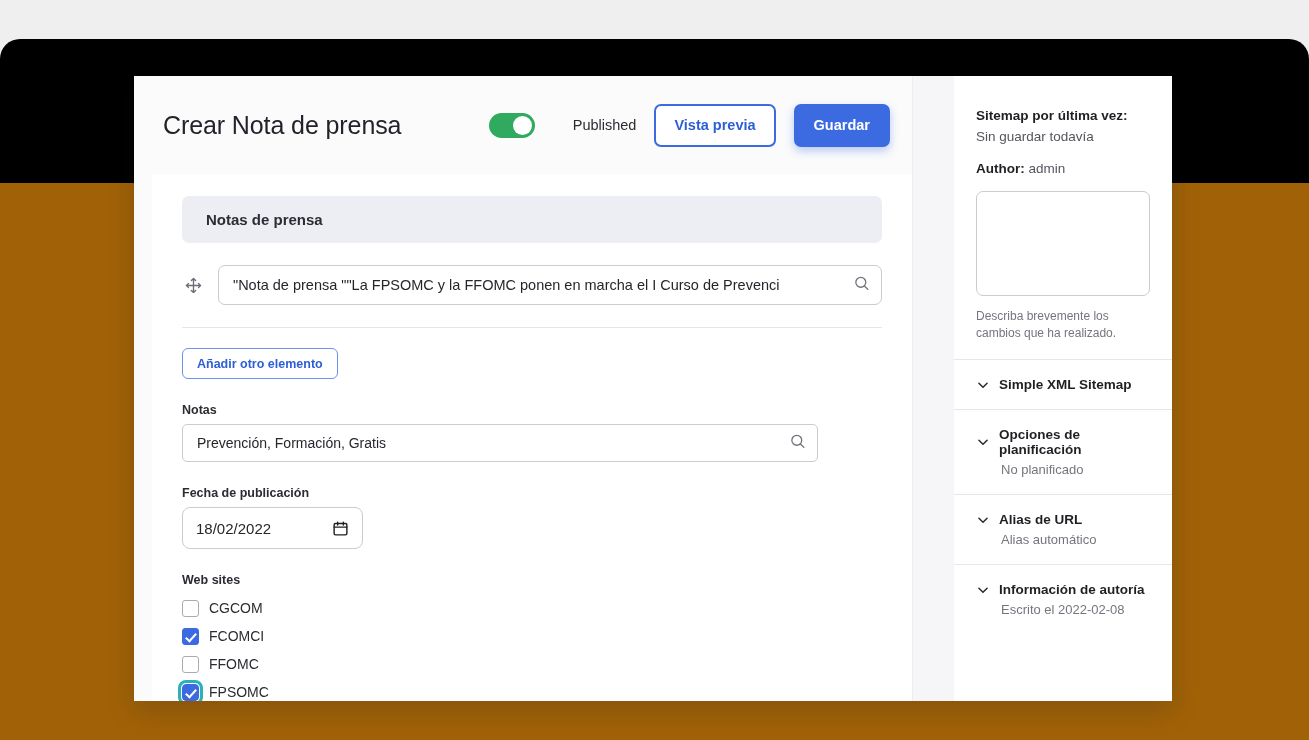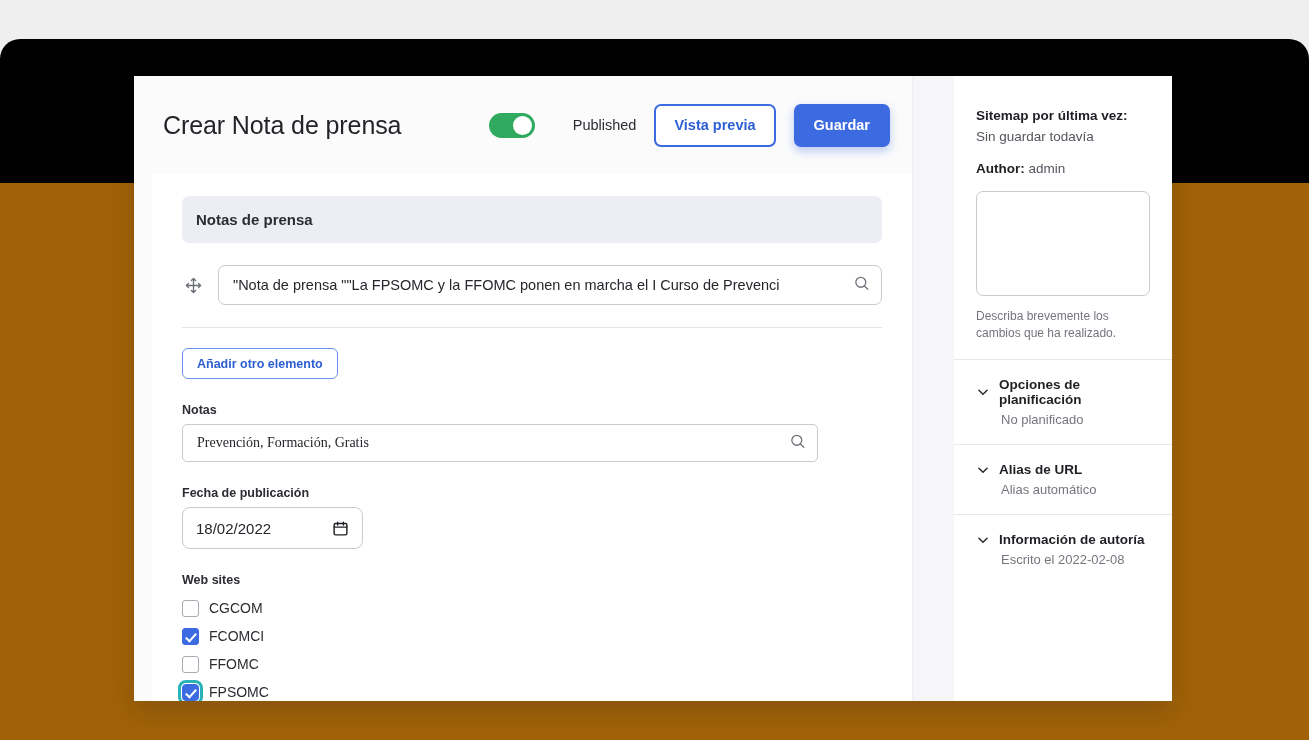--- a/index.html
+++ b/index.html
@@ -123,21 +123,21 @@
     flex: 1 1 auto;
     background: #ffffff;
     margin-left: 18px;
     padding: 22px 30px 0 30px;
     overflow: hidden;
   }
 
   .section-head {
     background: #eceef4;
     border-radius: 7px;
-    padding: 15px 14px;
+    padding: 15px 24px;
     font-size: 15px;
     font-weight: 700;
     color: #2c2d33;
     margin-bottom: 22px;
   }
 
   .row-item {
     display: flex;
     align-items: center;
     gap: 14px;
@@ -203,21 +203,21 @@
 
   .tags-input-shell { position: relative; width: 636px; }
   .tags-input {
     width: 100%;
     height: 38px;
     border: 1px solid #c9cbd2;
     border-radius: 5px;
     padding: 0 40px 0 14px;
     font-size: 14px;
     color: #26272c;
-    font-family: Liberation Serif, serif;
+    font-family: Liberation Sans, sans-serif;
     outline: none;
   }
 
   .date-shell {
     width: 181px;
     height: 42px;
     border: 1px solid #c9cbd2;
     border-radius: 8px;
     display: flex;
     align-items: center;
@@ -443,52 +443,62 @@
         </div>
         <div class="sb-meta">
           <b>Author:</b>
           <span>admin</span>
         </div>
 
         <textarea class="sb-textarea" placeholder="" style=""></textarea>
         <div class="sb-help">Describa brevemente los cambios que ha realizado.</div>
       </div>
 
-
       <div class="sb-section">
         <div class="sb-sec-head">
           <span class="chev">
             <svg width="14" height="14" viewBox="0 0 24 24" fill="none" stroke="currentColor" stroke-width="2.6" stroke-linecap="round" stroke-linejoin="round">
                 <path d="M5 9l7 7 7-7"></path>
               </svg>
           </span>
-          <span class="sb-sec-title">Opciones de planificación</span>
-        </div>
-        <div class="sb-sec-sub">No planificado</div>
+          <span class="sb-sec-title">Simple XML Sitemap</span>
+        </div>
       </div>
 
       <div class="sb-section">
         <div class="sb-sec-head">
           <span class="chev">
             <svg width="14" height="14" viewBox="0 0 24 24" fill="none" stroke="currentColor" stroke-width="2.6" stroke-linecap="round" stroke-linejoin="round">
                 <path d="M5 9l7 7 7-7"></path>
               </svg>
           </span>
-          <span class="sb-sec-title">Alias de URL</span>
-        </div>
-        <div class="sb-sec-sub">Alias automático</div>
+          <span class="sb-sec-title">Opciones de planificación</span>
+        </div>
+        <div class="sb-sec-sub">No planificado</div>
       </div>
 
       <div class="sb-section">
         <div class="sb-sec-head">
           <span class="chev">
             <svg width="14" height="14" viewBox="0 0 24 24" fill="none" stroke="currentColor" stroke-width="2.6" stroke-linecap="round" stroke-linejoin="round">
                 <path d="M5 9l7 7 7-7"></path>
               </svg>
           </span>
+          <span class="sb-sec-title">Alias de URL</span>
+        </div>
+        <div class="sb-sec-sub">Alias automático</div>
+      </div>
+
+      <div class="sb-section">
+        <div class="sb-sec-head">
+          <span class="chev">
+            <svg width="14" height="14" viewBox="0 0 24 24" fill="none" stroke="currentColor" stroke-width="2.6" stroke-linecap="round" stroke-linejoin="round">
+                <path d="M5 9l7 7 7-7"></path>
+              </svg>
+          </span>
           <span class="sb-sec-title">Información de autoría</span>
         </div>
         <div class="sb-sec-sub">Escrito el 2022-02-08</div>
       </div>
 
     </div>
 
   </div>
 </div>
 

